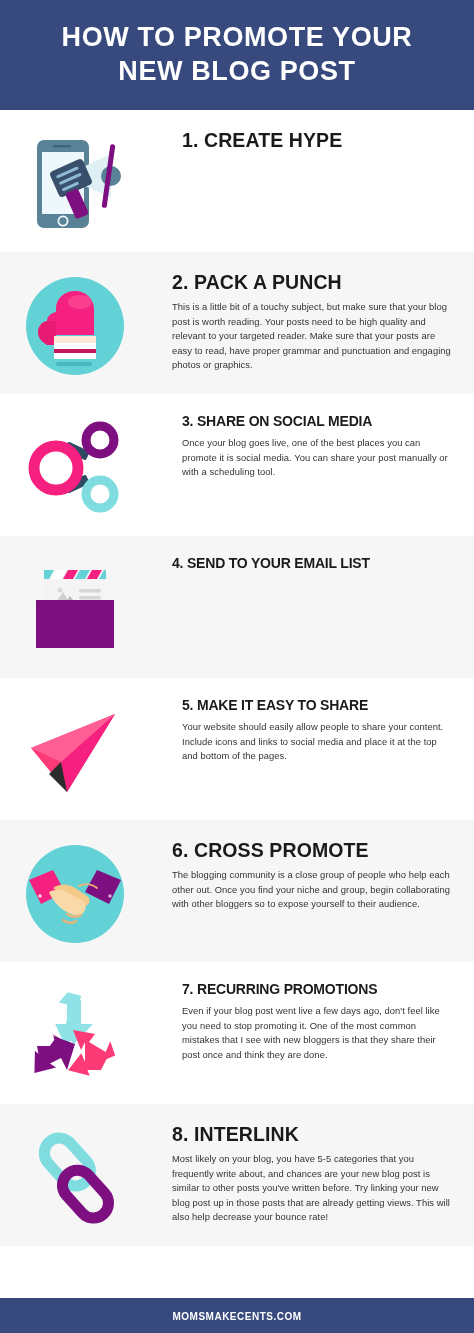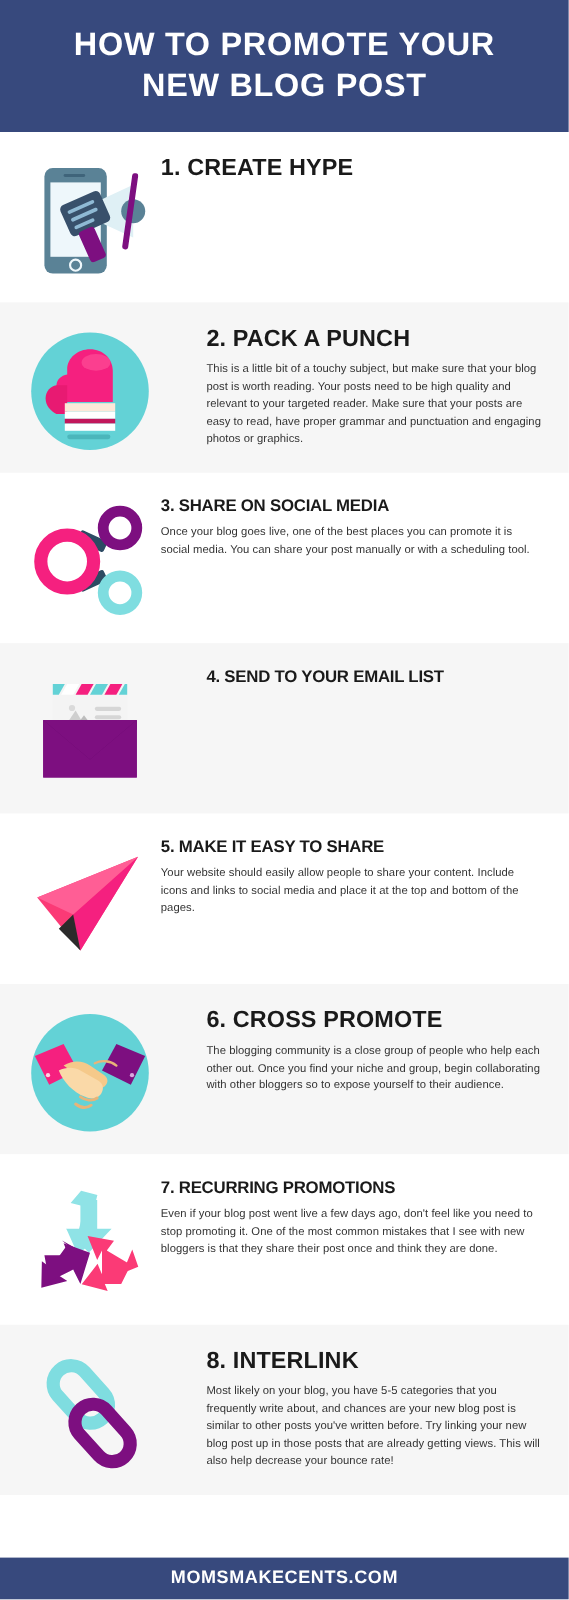--- a/index.html
+++ b/index.html
@@ -37,21 +37,21 @@
   }
 
   
   .section {
     display: flex;
     align-items: flex-start;
     padding: 16px 18px 16px 16px;
     min-height: 120px;
   }
   .section.alt { background: #f6f6f6; gap: 38px; }
-  .section.plain { background: #ffffff; }
+  .section.plain { background: #ffffff; gap: 48px; }
 
   .icon-col {
     width: 118px;
     min-width: 118px;
     display: flex;
     align-items: center;
     justify-content: center;
     padding-top: 6px;
   }
   .icon-box {
@@ -88,21 +88,21 @@
   
   .spacer { flex: 1 1 auto; background: #ffffff; min-height: 6px; }
   .footer {
     background: #37497d;
     text-align: center;
     padding: 8px 0 9px 0;
   }
   .footer-text {
     color: #ffffff;
     font-weight: bold;
-    font-size: 15px;
+    font-size: 10px;
     letter-spacing: 0.5px;
   }
 </style>
 </head>
 <body>
 
 <div class="infographic">
 
   <div class="header">
     <div class="header-line">HOW TO PROMOTE YOUR</div>

